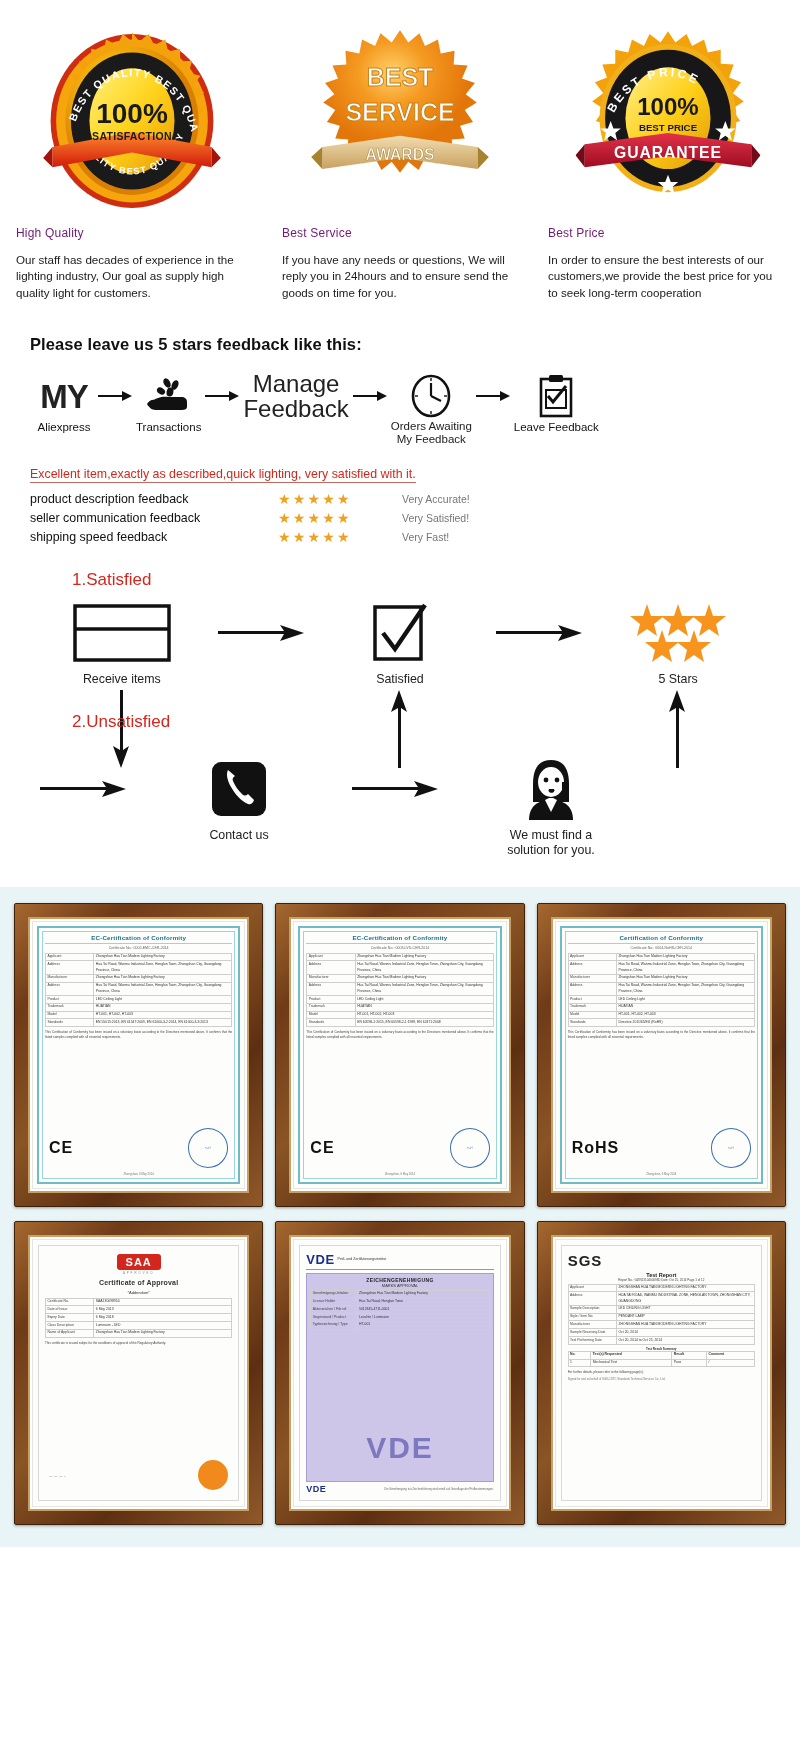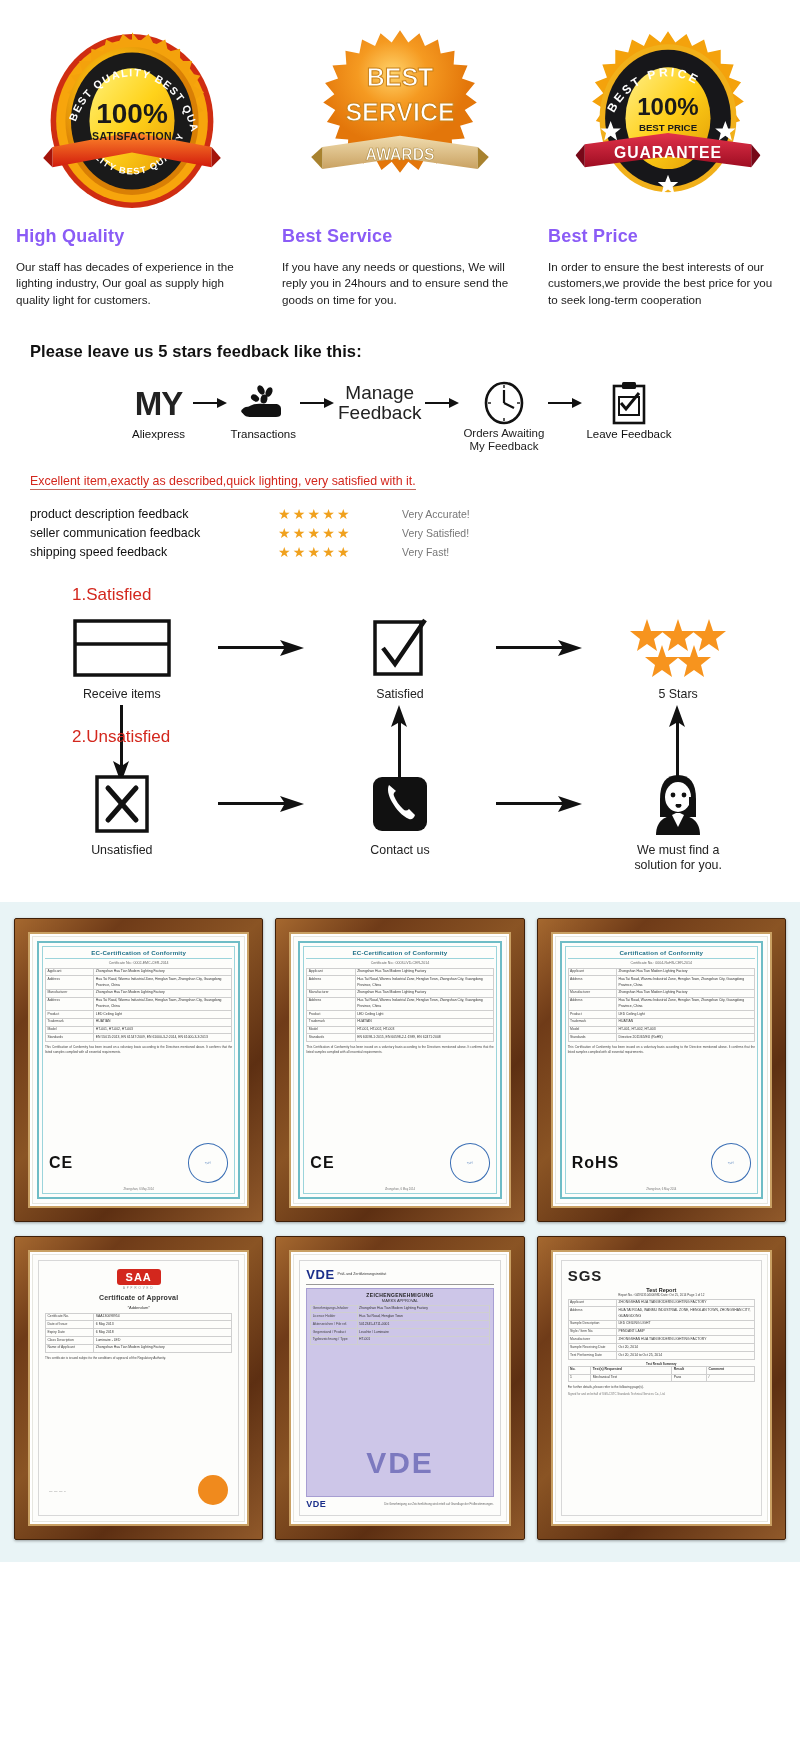--- a/index.html
+++ b/index.html
@@ -22,45 +22,45 @@
     position:absolute; left:50%; top:50%; transform:translate(-50%,-50%);
     width:185px; height:190px;
   }
   .seal-label-wrap{
     position:absolute; left:50%; top:50%; transform:translate(-50%,-50%);
     width:130px; text-align:center;
   }
 
   .badges-text-row { display:flex; justify-content:space-between; padding: 8px 2px 0 2px;}
   .badge-text { width: 236px; padding-right: 6px;}
-  .badge-title { font-size: 18px; font-weight: 700; color:#8b5cf6; margin-bottom: 12px; letter-spacing:.2px;}
+  .badge-title { font-size: 12px; font-weight: 400; color:#701a75; margin-bottom: 12px; letter-spacing:.2px;}
   .badge-desc { font-size: 11.6px; line-height: 1.42; color:#1b1b1b; }
 
   
   .feedback-section { padding: 24px 30px 10px 30px; }
   .feedback-heading { font-size: 16.5px; font-weight: bold; color:#111; letter-spacing:.1px;}
 
-  .flow-row { display:flex; align-items:flex-start; justify-content:center; margin-top: 20px; padding: 0 4px;}
+  .flow-row { display:flex; align-items:flex-start; justify-content:flex-start; margin-top: 20px; padding: 0 4px;}
   .flow-node { display:flex; flex-direction:column; align-items:center; min-width: 60px;}
   .flow-icon { height: 44px; display:flex; align-items:center; justify-content:center; }
   .flow-cap { font-size: 11.5px; margin-top: 3px; text-align:center; line-height:1.12; color:#111;}
   .flow-arrow { display:flex; align-items:center; height:44px; padding: 0 4px;}
   .my-word { font-family:"Liberation Sans", sans-serif; font-size: 33px; font-weight:bold; line-height:.95; letter-spacing:-1px;}
-  .manage-word { font-size: 19px; line-height:1.05; text-align:center;}
+  .manage-word { font-size: 24px; line-height:1.05; text-align:center;}
   .orders-word { font-size: 11.5px; line-height:1.12; text-align:center; margin-top:2px;}
 
   
   .review-block { margin-top: 18px; }
   .review-line1 {
     color:#d3271d; font-size: 12.4px; font-weight:500;
     border-bottom:1px solid #c06a60; display:inline-block; padding-bottom:1px;
   }
   .review-line2 { color:#d3271d; font-size: 12.4px; font-weight:500; margin-top:5px; }
 
-  .ratings-table { margin-top: 14px; }
+  .ratings-table { margin-top: 6px; }
   .rating-row { display:flex; align-items:center; height:19px; }
   .rating-label { width: 248px; font-size: 12.4px; color:#111; }
   .rating-stars { width: 124px; color:#f0a11e; font-size: 14px; letter-spacing: 2.2px; line-height:1;}
   .rating-val { font-size: 10.5px; color:#777; }
 
   
   .sat-flow { margin-top: 24px; position:relative; padding-bottom: 4px;}
   .step-label { color:#d3271d; font-size:17px; }
   .sat-label-pos { margin-left: 42px; }
   .unsat-label-pos { margin-left: 42px; }
@@ -460,30 +460,20 @@
         <div class="vert-col">
           <svg width="20" height="78" viewBox="0 0 20 78">
               <path d="M8,78 L11,78 L11,18 L17,22 L9,0 L1,22 L8,18 Z" fill="#111"></path>
             </svg>
         </div>
       </div>
 
       <div class="step-label unsat-label-pos" style="margin-top:-56px;position:relative;">2.Unsatisfied</div>
 
       <div class="chart-row" style="margin-top:26px;">
-        <div class="chart-col">
-          <div class="node-box">
-            <svg width="58" height="60" viewBox="0 0 58 60">
-              <rect x="4" y="3" width="50" height="54" fill="#fff" stroke="#111" stroke-width="3.5"></rect>
-              <path d="M15,14 C24,24 34,36 43,46" fill="none" stroke="#111" stroke-width="5" stroke-linecap="round"></path>
-              <path d="M43,14 C34,24 24,36 15,46" fill="none" stroke="#111" stroke-width="5" stroke-linecap="round"></path>
-            </svg>
-          </div>
-          <div class="node-cap">Unsatisfied</div>
-        </div>
 
         <div class="chart-arrow-col">
           <svg width="86" height="20" viewBox="0 0 86 20">
               <path d="M0,8 L66,8 L62,2 L86,10 L62,18 L66,11 L0,11 Z" fill="#111"></path>
             </svg>
         </div>
 
         <div class="chart-col">
           <div class="node-box">
             <svg width="58" height="58" viewBox="0 0 58 58">

